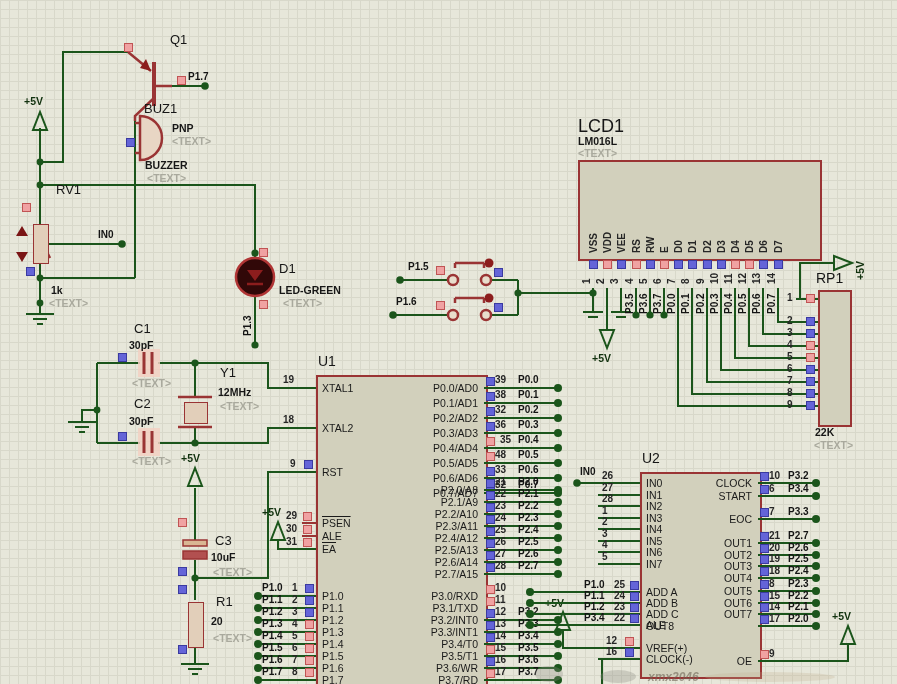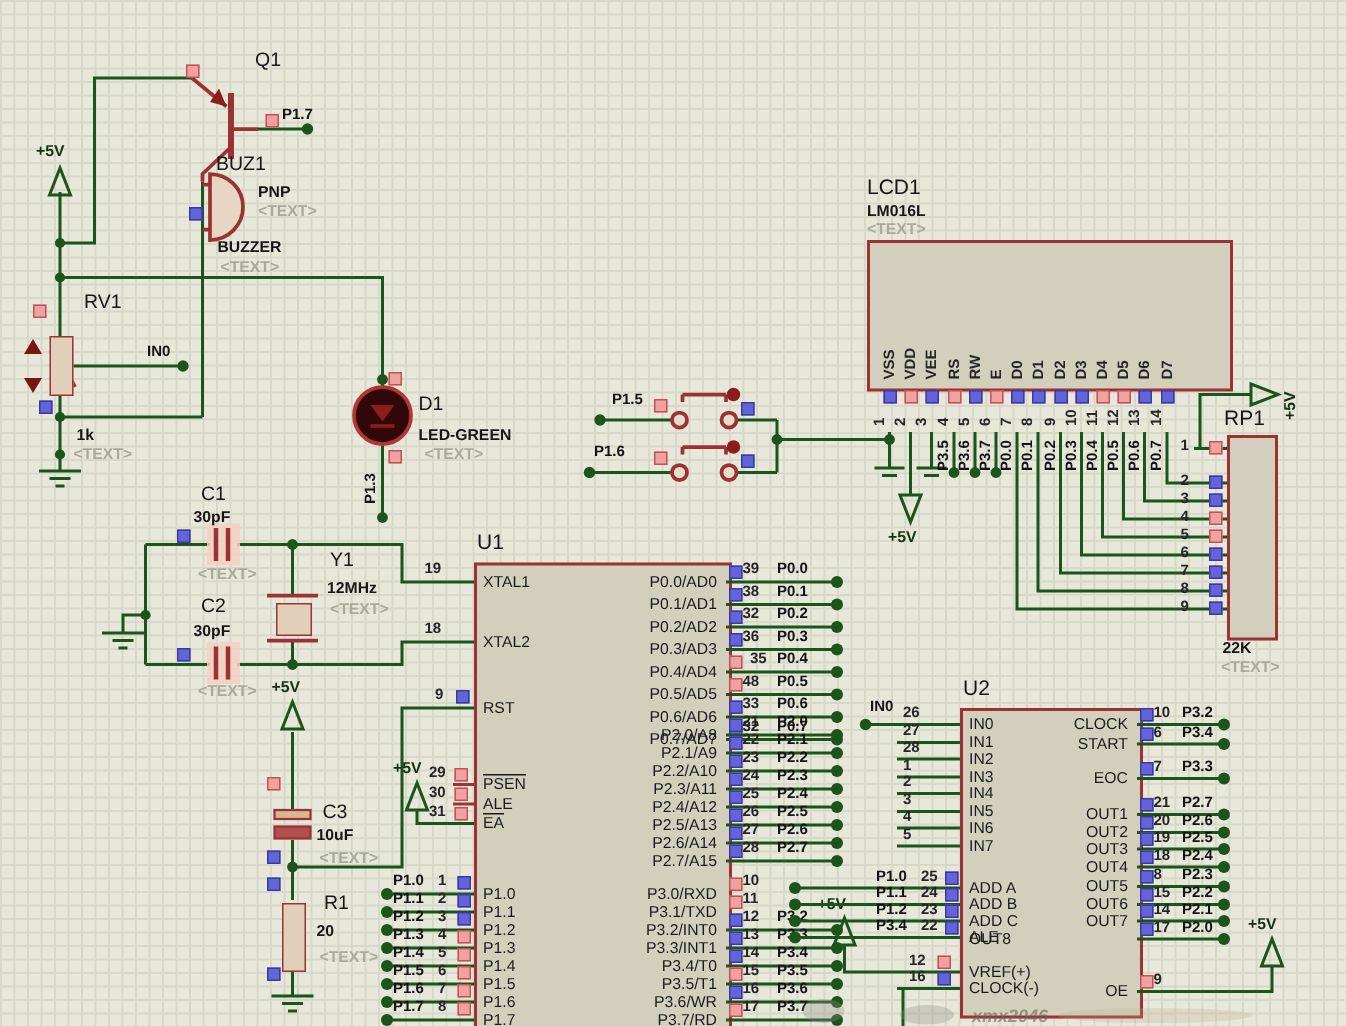--- a/index.html
+++ b/index.html
@@ -147,21 +147,21 @@
   <div class="chip" style="left:818px;top:290px;width:30px;height:133px"></div>
 
   <div class="ref" style="left:170px;top:32px">Q1</div>
   <div class="netlbl" style="left:188px;top:71px">P1.7</div>
   <div class="ref" style="left:144px;top:101px">BUZ1</div>
   <div class="val" style="left:172px;top:122px">PNP</div>
   <div class="ph" style="left:172px;top:135px">&lt;TEXT&gt;</div>
   <div class="val" style="left:145px;top:159px">BUZZER</div>
   <div class="ph" style="left:147px;top:172px">&lt;TEXT&gt;</div>
   <div class="p5v" style="left:24px;top:95px">+5V</div>
-  <div class="ref" style="left:56px;top:193px">RV1</div>
+  <div class="ref" style="left:56px;top:182px">RV1</div>
   <div class="netlbl" style="left:98px;top:229px">IN0</div>
   <div class="val" style="left:51px;top:284px">1k</div>
   <div class="ph" style="left:49px;top:297px">&lt;TEXT&gt;</div>
   <div class="ref" style="left:279px;top:261px">D1</div>
   <div class="val" style="left:279px;top:284px">LED-GREEN</div>
   <div class="ph" style="left:283px;top:297px">&lt;TEXT&gt;</div>
   <div class="vtext netlbl" style="left:242px;top:336px">P1.3</div>
 
   <div class="ref" style="left:134px;top:321px">C1</div>
   <div class="val" style="left:129px;top:339px">30pF</div>
@@ -195,21 +195,21 @@
   <div class="sq sq-b" style="left:26px;top:267px"></div>
   <div class="sq sq-r" style="left:259px;top:248px"></div>
   <div class="sq sq-r" style="left:259px;top:300px"></div>
   <div class="sq sq-b" style="left:118px;top:353px"></div>
   <div class="sq sq-b" style="left:118px;top:432px"></div>
   <div class="sq sq-r" style="left:178px;top:518px"></div>
   <div class="sq sq-b" style="left:178px;top:567px"></div>
   <div class="sq sq-b" style="left:178px;top:585px"></div>
   <div class="sq sq-b" style="left:178px;top:645px"></div>
 
-  <div class="ref" style="left:578px;top:116px;font-size:14px">LCD1</div>
+  <div class="ref" style="left:578px;top:116px;font-size:18px">LCD1</div>
   <div class="val" style="left:578px;top:135px">LM016L</div>
   <div class="ph" style="left:578px;top:147px">&lt;TEXT&gt;</div>
   <div class="p5v" style="left:592px;top:352px">+5V</div>
 
   <div class="ref" style="left:318px;top:353px;font-size:14px">U1</div>
   <div class="ref" style="left:642px;top:450px;font-size:14px">U2</div>
   <div class="ref" style="left:816px;top:270px;font-size:14px">RP1</div>
   <div class="val" style="left:815px;top:426px">22K</div>
   <div class="ph" style="left:814px;top:439px">&lt;TEXT&gt;</div>
   <div class="vtext p5v" style="left:854px;top:280px">+5V</div>

